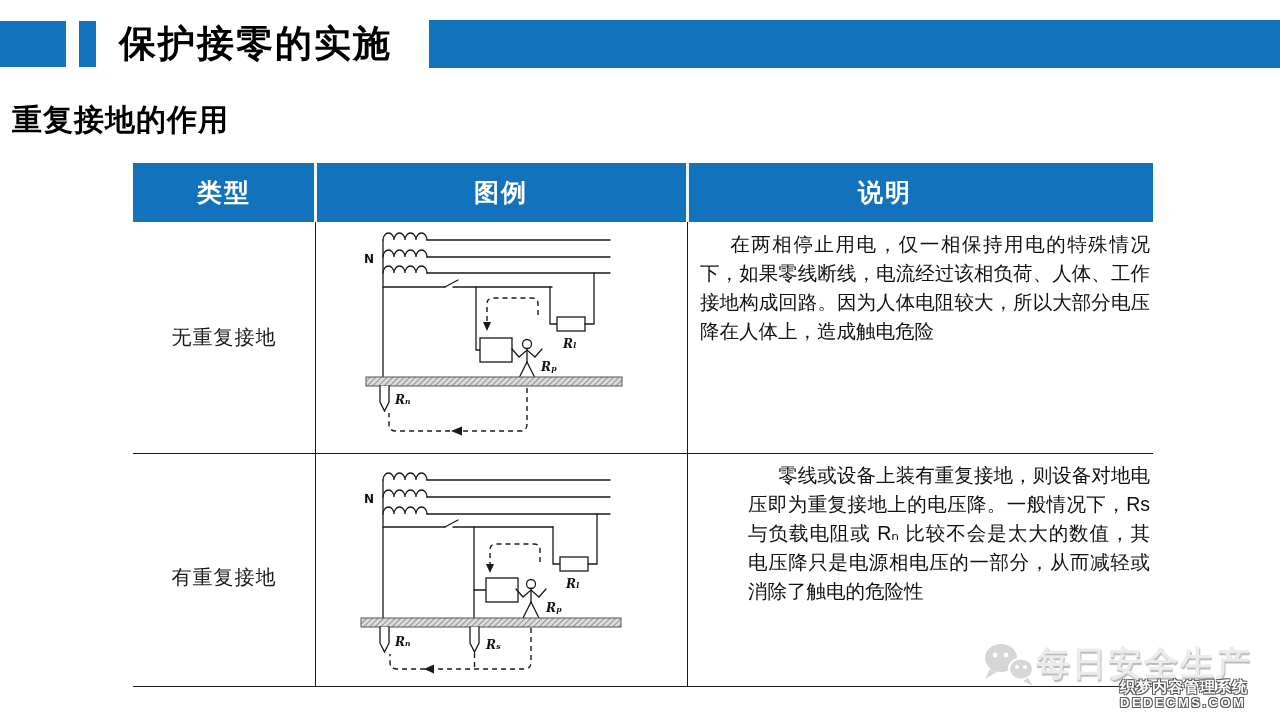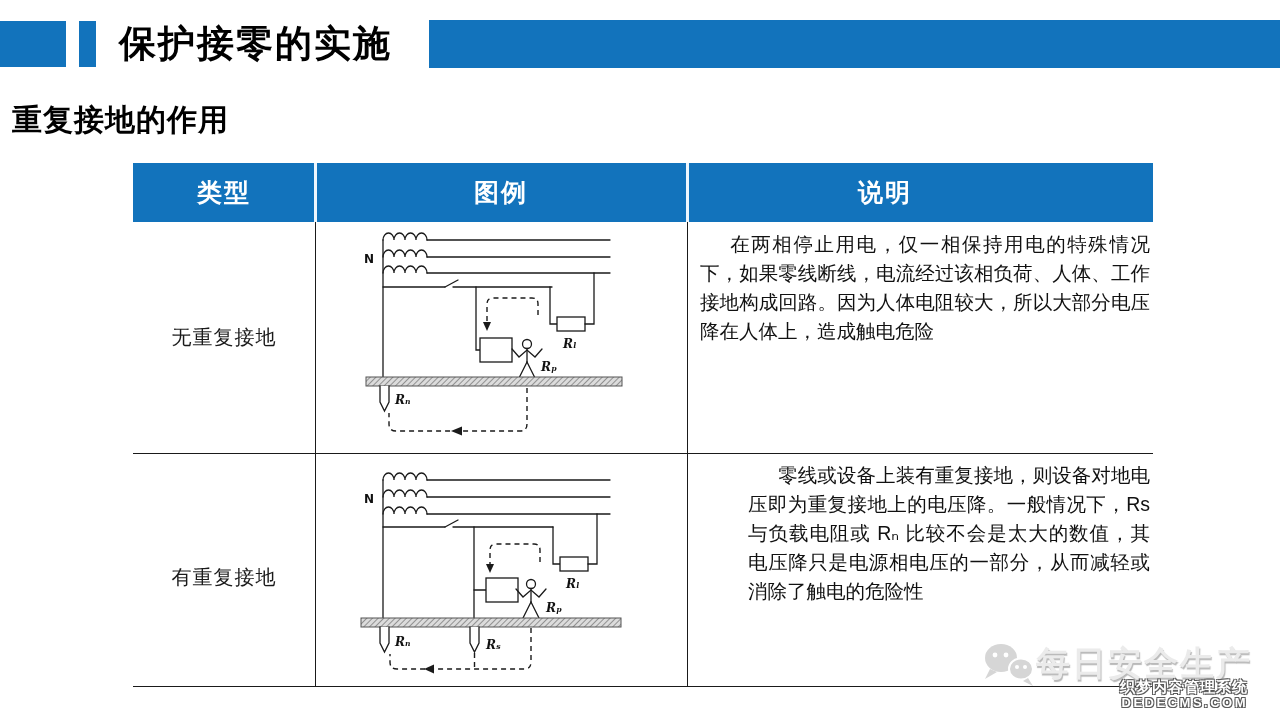--- a/index.html
+++ b/index.html
@@ -68,21 +68,21 @@
   .dlabel { font:italic bold 12px "DejaVu Serif","Liberation Serif",serif; fill:#111; }
   .nlabel { font:bold 12px "DejaVu Sans","Liberation Sans",sans-serif; fill:#111; }
   
   .wm-brand {
     position:absolute; left:1036px; top:641px; margin:0; white-space:nowrap;
     font-size:34px; font-weight:bold; letter-spacing:2px; color:#ebebeb;
     text-shadow:1px 2px 1px #b9b9b9, -1px -1px 0 #ffffff;
   }
   .wm-icon { position:absolute; left:981px; top:637px; }
   .wm-cms {
-    position:absolute; right:32px; top:679px; text-align:right; line-height:1.1;
+    position:absolute; right:32px; top:679px; line-height:1.1;
     color:#fff; font-weight:bold;
     text-shadow:-1px -1px 0 #5a5a5a, 1px -1px 0 #5a5a5a, -1px 1px 0 #5a5a5a, 1px 1px 0 #5a5a5a;
   }
   .wm-cms .l1 { font-size:15px; letter-spacing:1px; }
   .wm-cms .l2 { font-size:13px; letter-spacing:2.5px; }
 </style>
 </head>
 <body>
 
 <div class="slide">

